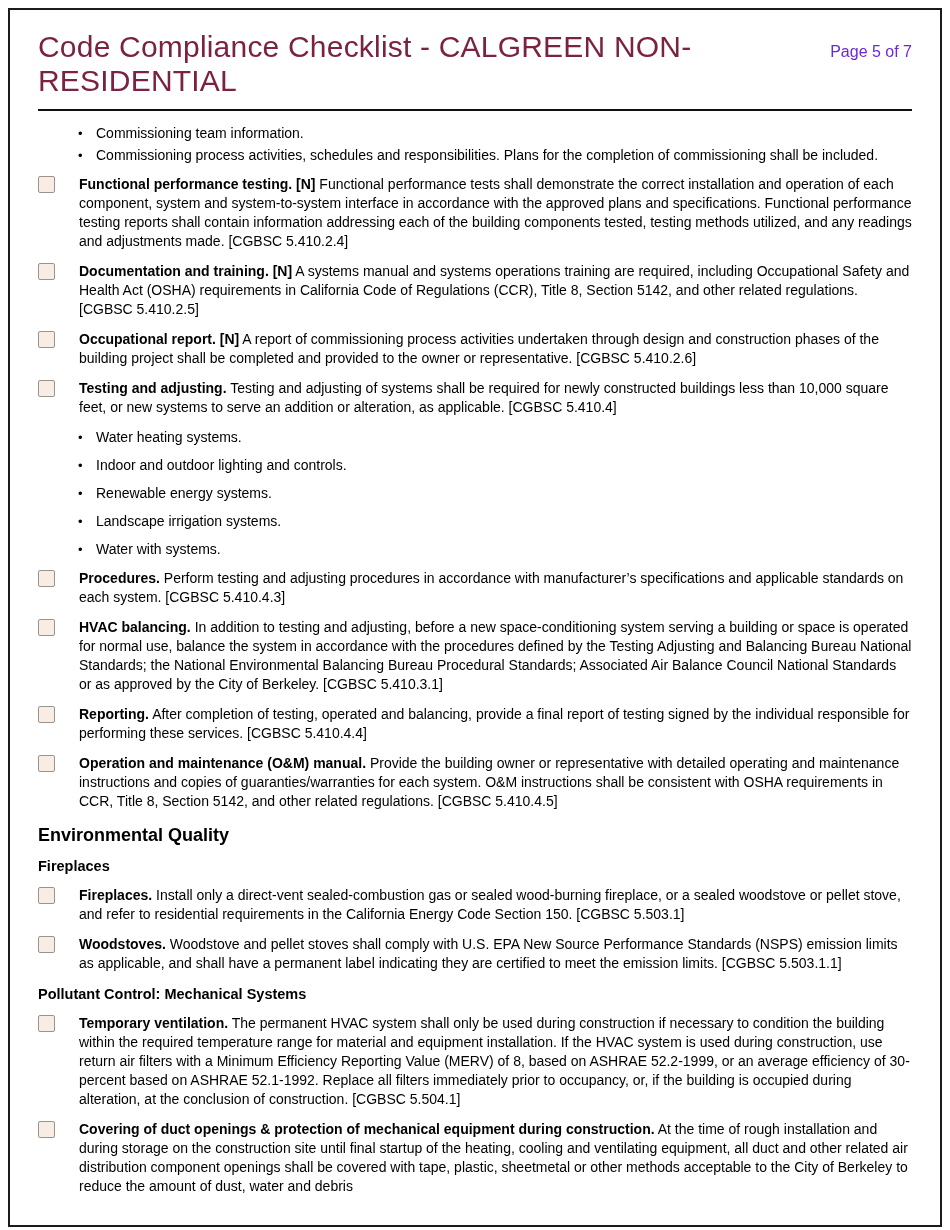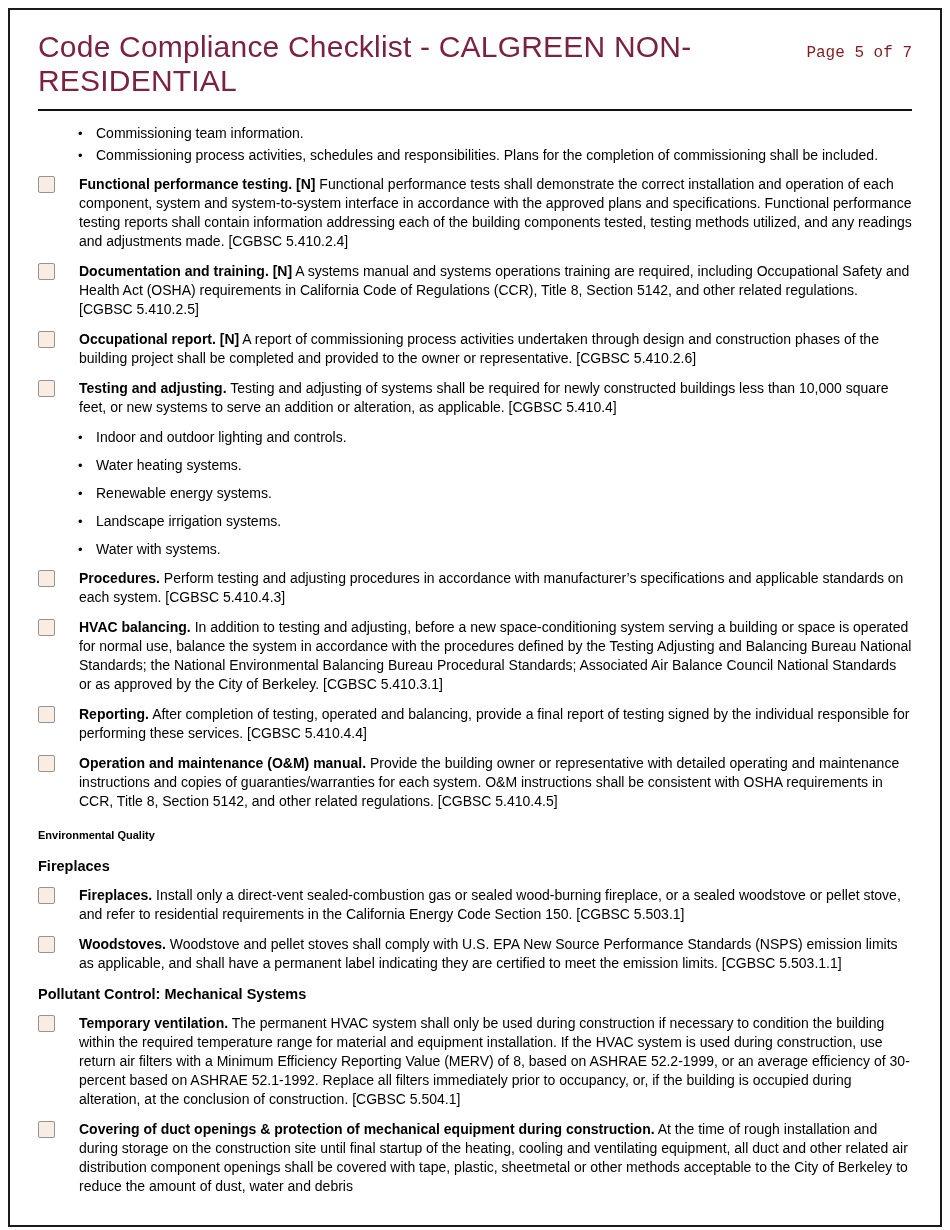--- a/index.html
+++ b/index.html
@@ -24,24 +24,23 @@
     justify-content: space-between;
     padding: 6px 8px 0 8px;
   }
   .doc-title {
     color: #7b2243;
     font-size: 30px;
     font-weight: 400;
     letter-spacing: 0.2px;
   }
   .page-num {
-    color: #7f1d1d;
+    color: #6d28d9;
     font-size: 16px;
     white-space: nowrap;
-    font-family: Liberation Mono, monospace;
   }
   .header-rule {
     border: none;
     border-top: 2.5px solid #111111;
     margin: 11px 8px 13px 8px;
   }
   .content {
     padding: 0 8px 0 8px;
     font-size: 14px;
     line-height: 19px;
@@ -75,21 +74,21 @@
     height: 17px;
     margin-top: 1px;
     background: #f8ece3;
     border: 1.5px solid #979490;
     border-radius: 2px;
     cursor: pointer;
   }
   .item-text { flex: 1 1 auto; }
   .item-text b { font-weight: 700; }
   h1.section {
-    font-size: 11px;
+    font-size: 18px;
     font-weight: 700;
     margin: 15px 0 10px 0;
   }
   h2.subsection {
     font-size: 14.5px;
     font-weight: 700;
     margin: 12px 0 10px 0;
   }
 </style>
 </head>
@@ -124,22 +123,22 @@
       <span class="checkbox"></span>
       <div class="item-text"><b>Occupational report. [N]</b> <span>A report of commissioning process activities undertaken through design and construction phases of the building project shall be completed and provided to the owner or representative. [CGBSC 5.410.2.6]</span></div>
     </div>
 
     <div class="check-item">
       <span class="checkbox"></span>
       <div class="item-text"><b>Testing and adjusting.</b> <span>Testing and adjusting of systems shall be required for newly constructed buildings less than 10,000 square feet, or new systems to serve an addition or alteration, as applicable. [CGBSC 5.410.4]</span></div>
     </div>
 
     <ul class="bullets loose">
+      <li>Water heating systems.</li>
       <li>Indoor and outdoor lighting and controls.</li>
-      <li>Water heating systems.</li>
       <li>Renewable energy systems.</li>
       <li>Landscape irrigation systems.</li>
       <li>Water with systems.</li>
     </ul>
 
     <div class="check-item">
       <span class="checkbox"></span>
       <div class="item-text"><b>Procedures.</b> <span>Perform testing and adjusting procedures in accordance with manufacturer’s specifications and applicable standards on each system. [CGBSC 5.410.4.3]</span></div>
     </div>
 

